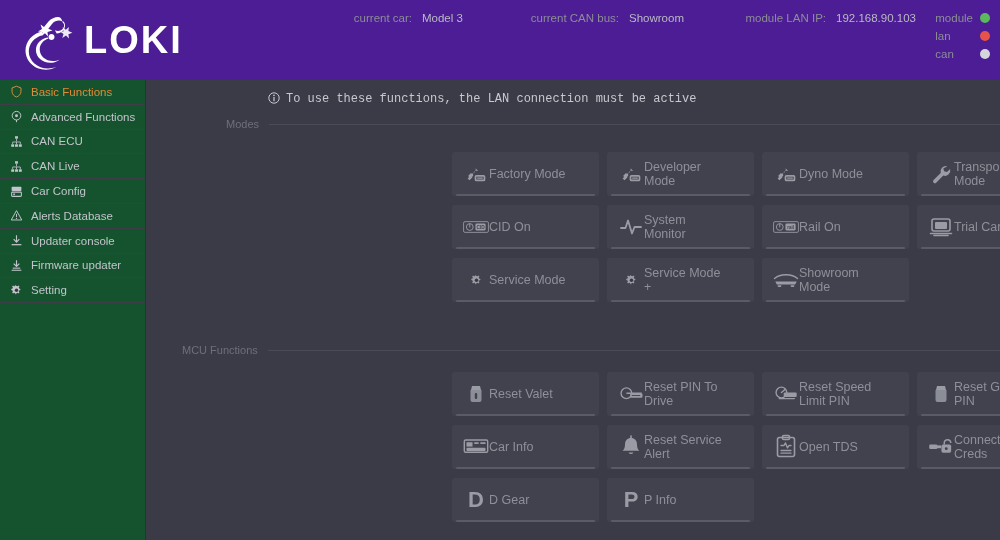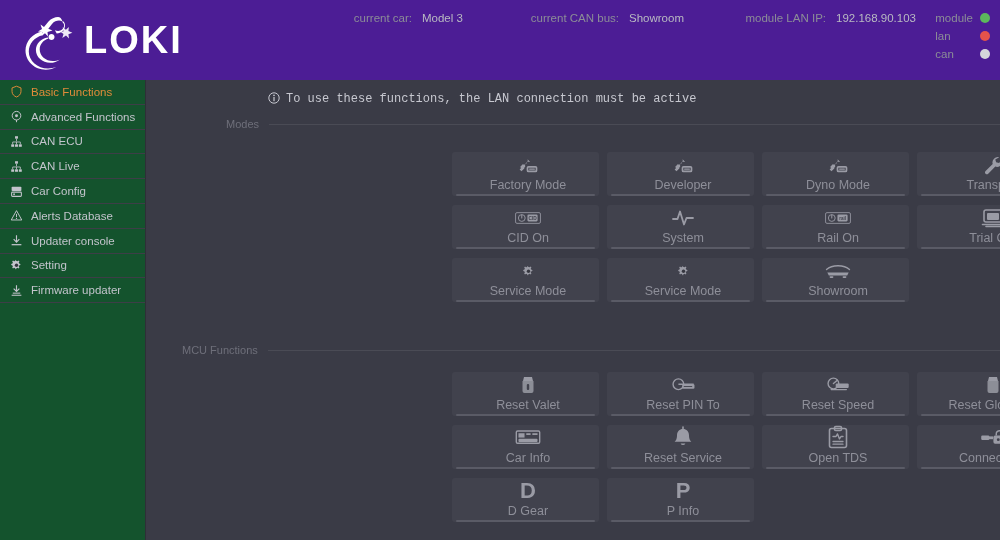--- a/index.html
+++ b/index.html
@@ -89,21 +89,20 @@
   .btn {
     position: relative;
     width: 147px; height: 44px;
     background: #41424d;
     border: none;
     border-radius: 3px;
     display: flex; align-items: center; 
     padding: 0 6px 0 11px;
     cursor: default;
     overflow: hidden;
-    flex-direction: column;
   }
   .btn .b-ico {
     flex: 0 0 26px; width: 26px; height: 26px;
     display: flex; align-items: center; justify-content: center;
     color: #9a9ba5;
   }
   .btn .b-ico svg { display: block; }
   .btn .b-lab {
     color: #8e8f99; font-size: 12.5px; line-height: 14px;
     text-align: left; white-space: pre-line;
@@ -236,35 +235,35 @@
           <svg width="13" height="13" viewBox="0 0 16 16">
             <path d="M8 1.5 V9.5 M4.5 6.4 L8 10 L11.5 6.4" fill="none" stroke="currentColor" stroke-width="1.4"></path>
             <rect x="2" y="12.4" width="12" height="1.5" fill="currentColor"></rect>
           </svg>
         </span>
         <span>Updater console</span>
       </div>
       <div class="side-item">
         <span class="ico" style="color: rgb(195, 196, 204);">
           <svg width="13" height="13" viewBox="0 0 16 16">
-            <path d="M8 1.8 l1.5.5 1.3-.9 1.1 1.1-.9 1.3.5 1.5 1.6.4v1.6l-1.6.4-.5 1.5.9 1.3-1.1 1.1-1.3-.9-1.5.5-.4 1.6H6.8l-.4-1.6-1.5-.5-1.3.9-1.1-1.1.9-1.3-.5-1.5-1.6-.4V5.7l1.6-.4.5-1.5-.9-1.3 1.1-1.1 1.3.9 1.5-.5.4-1.6" fill="currentColor" transform="translate(0.3,0.6) scale(0.95)"></path>
-            <circle cx="8" cy="7.6" r="2.1" fill="#35363f"></circle>
-          </svg>
-        </span>
-        <span>Setting</span>
-      </div>
-      <div class="side-item">
-        <span class="ico" style="color: rgb(195, 196, 204);">
-          <svg width="13" height="13" viewBox="0 0 16 16">
             <path d="M8 1.5 V8.6 M4.5 5.6 L8 9.2 L11.5 5.6" fill="none" stroke="currentColor" stroke-width="1.4"></path>
             <rect x="3.4" y="10.6" width="9.2" height="1.3" fill="currentColor"></rect>
             <rect x="2" y="13.2" width="12" height="1.3" fill="currentColor"></rect>
           </svg>
         </span>
         <span>Firmware updater</span>
+      </div>
+      <div class="side-item">
+        <span class="ico" style="color: rgb(195, 196, 204);">
+          <svg width="13" height="13" viewBox="0 0 16 16">
+            <path d="M8 1.8 l1.5.5 1.3-.9 1.1 1.1-.9 1.3.5 1.5 1.6.4v1.6l-1.6.4-.5 1.5.9 1.3-1.1 1.1-1.3-.9-1.5.5-.4 1.6H6.8l-.4-1.6-1.5-.5-1.3.9-1.1-1.1.9-1.3-.5-1.5-1.6-.4V5.7l1.6-.4.5-1.5-.9-1.3 1.1-1.1 1.3.9 1.5-.5.4-1.6" fill="currentColor" transform="translate(0.3,0.6) scale(0.95)"></path>
+            <circle cx="8" cy="7.6" r="2.1" fill="#35363f"></circle>
+          </svg>
+        </span>
+        <span>Setting</span>
       </div>
     </div>
 
   <div class="main">
 
     <div class="notice">
       <span class="info-ico">
         <svg width="12" height="12" viewBox="0 0 12 12">
           <circle cx="6" cy="6" r="5.2" fill="none" stroke="#c7c8d0" stroke-width="1"></circle>
           <circle cx="6" cy="3.4" r="0.8" fill="#c7c8d0"></circle>

